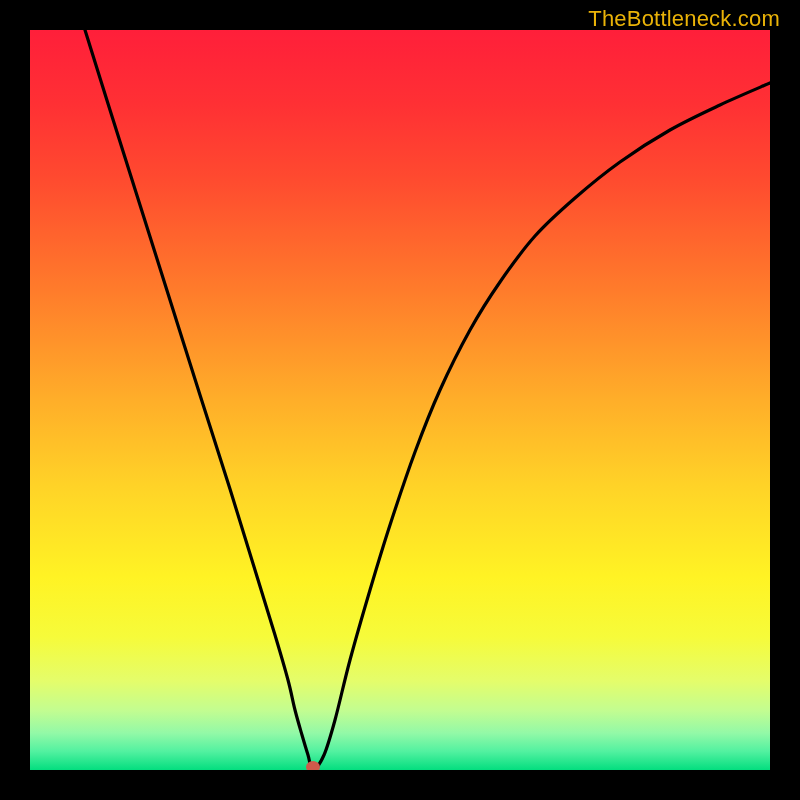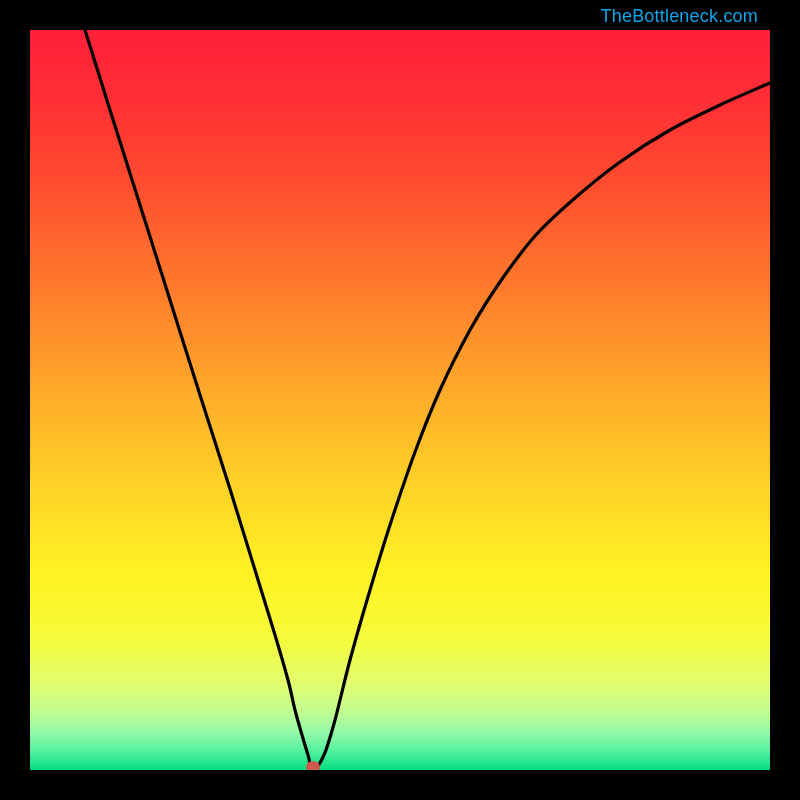--- a/index.html
+++ b/index.html
@@ -29,23 +29,23 @@
   .curve-svg {
     position: absolute;
     left: 0;
     top: 0;
     width: 740px;
     height: 740px;
   }
   .watermark {
     position: absolute;
     top: 6px;
-    right: 42px;
-    color: #0ea5e9;
-    font-size: 18px;
+    right: 20px;
+    color: #eab308;
+    font-size: 22px;
     font-weight: 500;
     letter-spacing: 0.2px;
   }
   .dot {
     position: absolute;
     width: 14px;
     height: 12px;
     border-radius: 50%;
     background: #cf5a4b;
     transform: translate(-50%, -50%);

